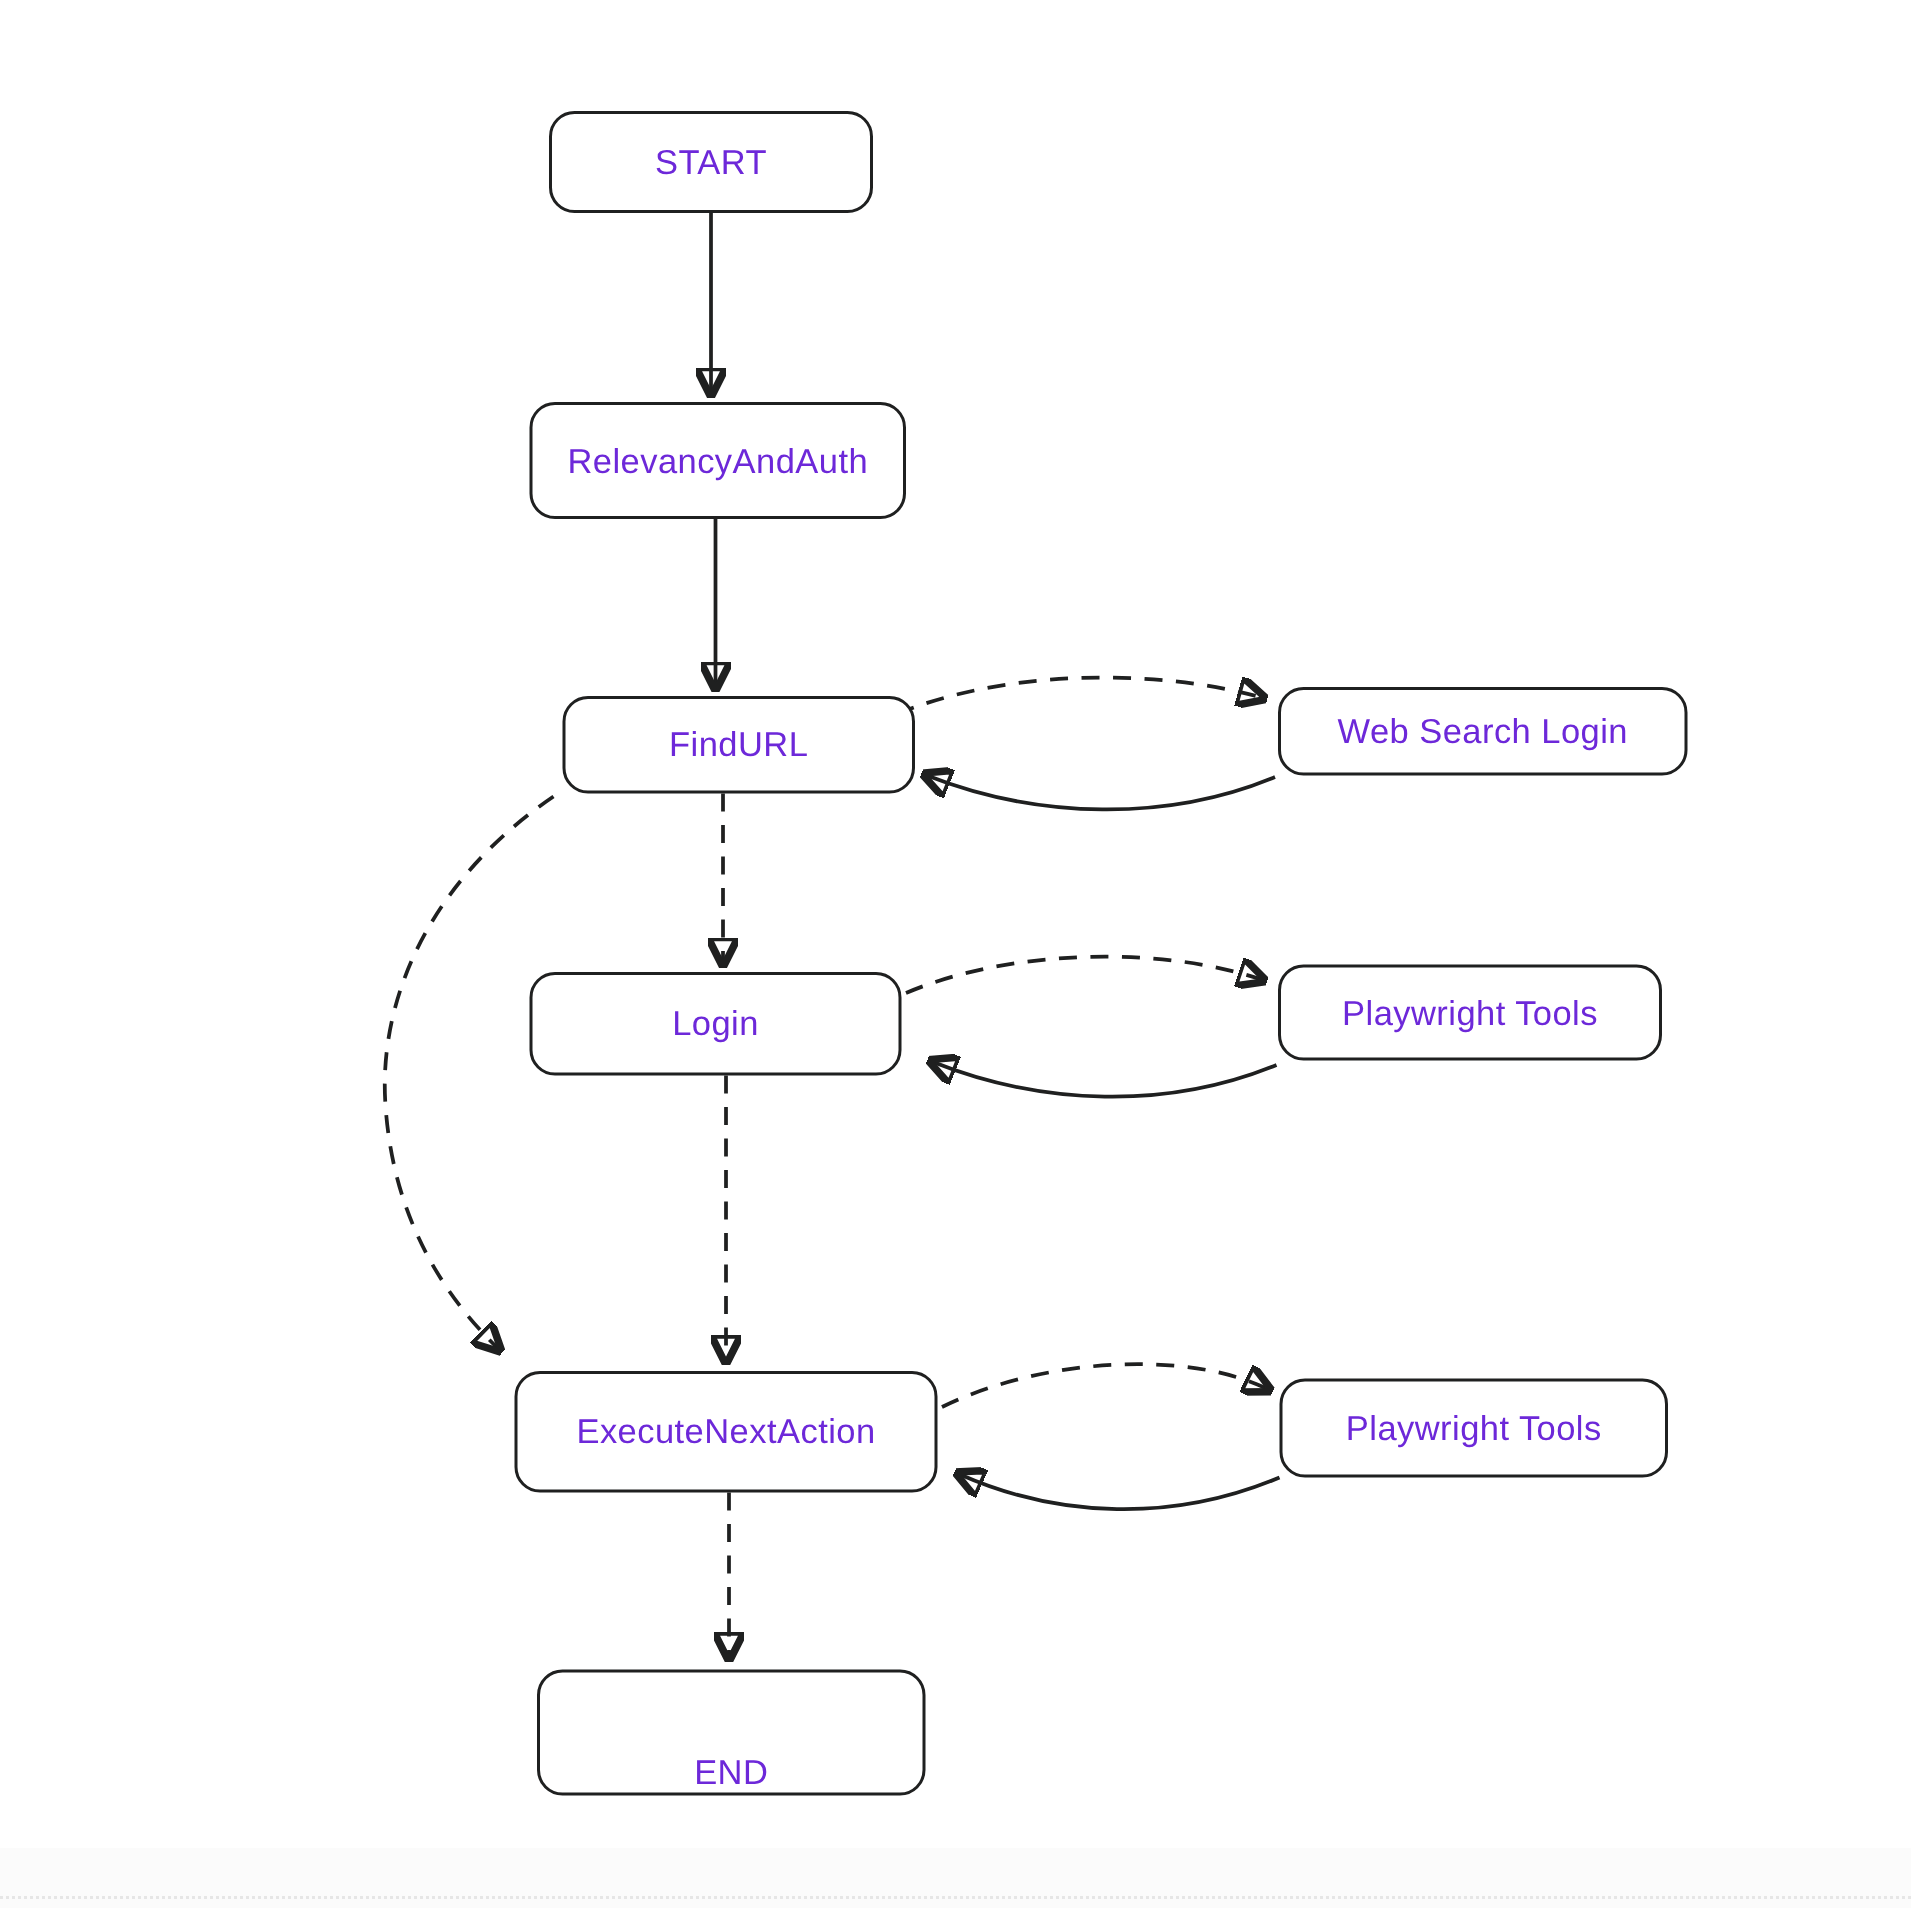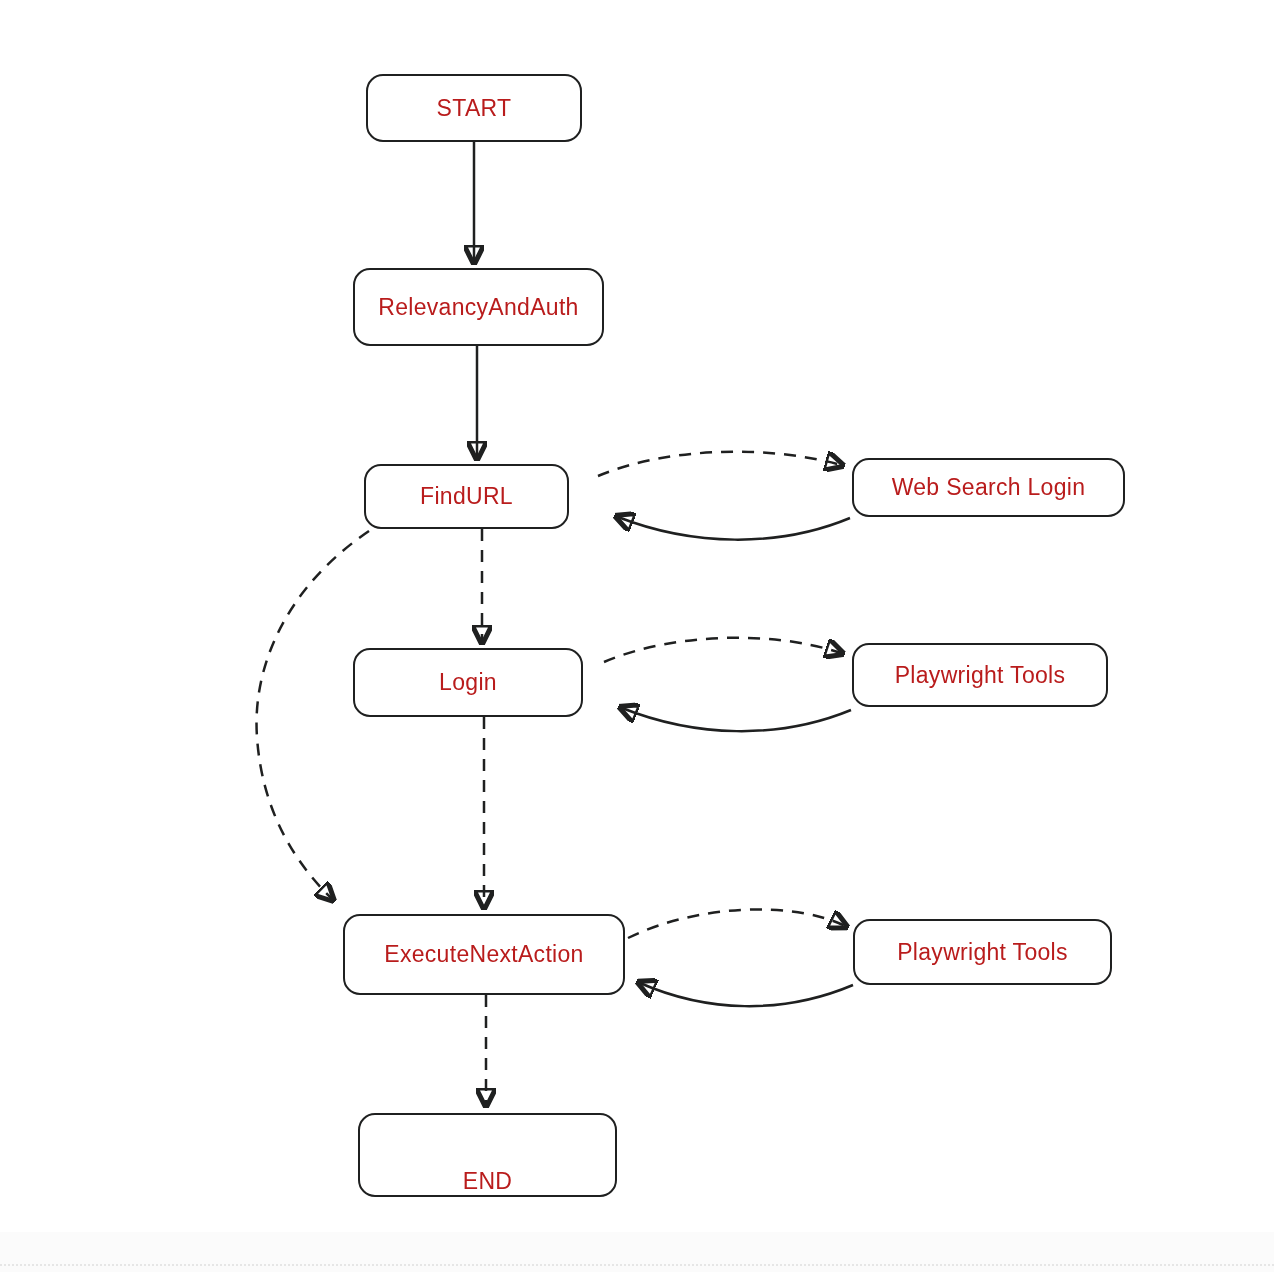--- a/index.html
+++ b/index.html
@@ -32,21 +32,21 @@
   }
   .node {
     position: absolute;
     box-sizing: border-box;
     border: 2.5px solid #1f2020;
     border-radius: 17px;
     background: #ffffff;
     display: flex;
     align-items: center;
     justify-content: center;
-    color: #b91c1c;
+    color: #6d28d9;
     font-size: 23px;
     letter-spacing: 0.3px;
     white-space: nowrap;
   }
   .footer-strip {
     position: absolute;
     left: 0;
     right: 0;
     top: 1232px;
     height: 40px;
@@ -99,29 +99,29 @@
   </svg>
 
   <div class="node" style="left:366px; top:74px; width:216px; height:68px;">
     <span>START</span>
   </div>
 
   <div class="node" style="left:353px; top:268px; width:251px; height:78px;">
     <span>RelevancyAndAuth</span>
   </div>
 
-  <div class="node" style="left:364px; top:464px; width:205px; height:65px;">
+  <div class="node" style="left:375px; top:464px; width:235px; height:65px;">
     <span>FindURL</span>
   </div>
 
   <div class="node" style="left:852px; top:458px; width:273px; height:59px;">
     <span>Web Search Login</span>
   </div>
 
-  <div class="node" style="left:353px; top:648px; width:230px; height:69px;">
+  <div class="node" style="left:353px; top:648px; width:248px; height:69px;">
     <span>Login</span>
   </div>
 
   <div class="node" style="left:852px; top:643px; width:256px; height:64px;">
     <span>Playwright Tools</span>
   </div>
 
   <div class="node" style="left:343px; top:914px; width:282px; height:81px;">
     <span>ExecuteNextAction</span>
   </div>

